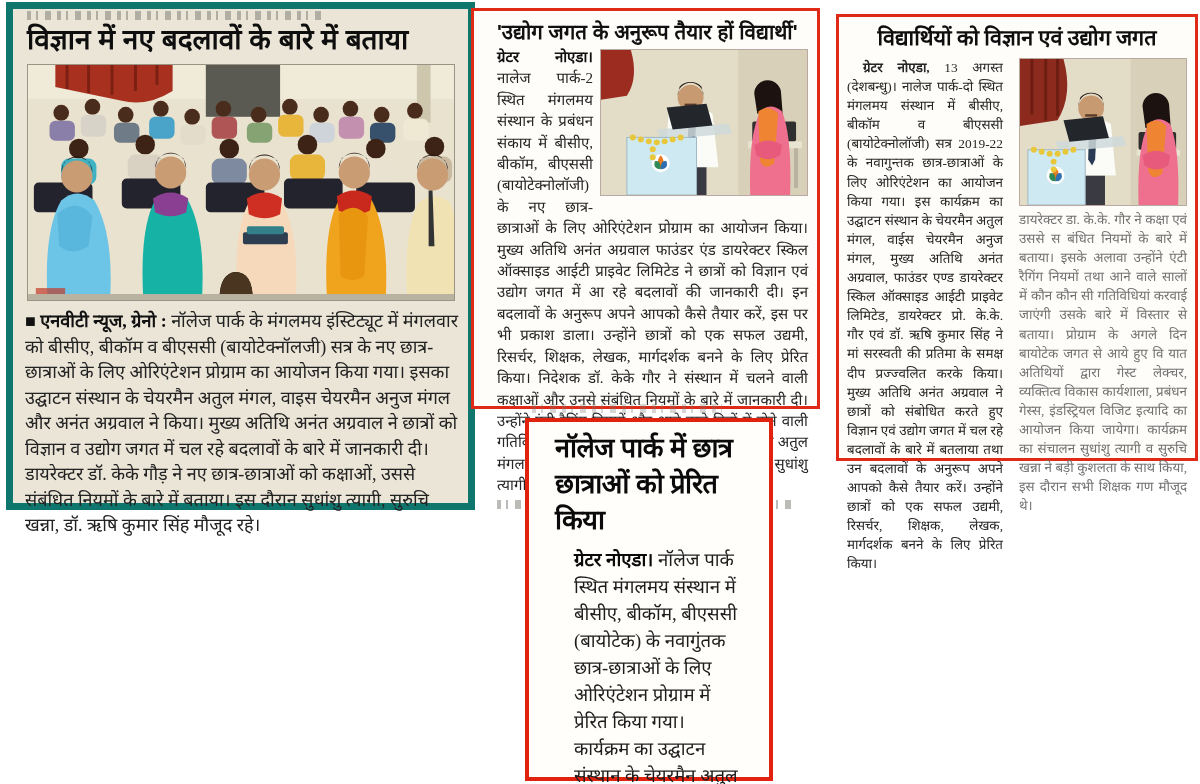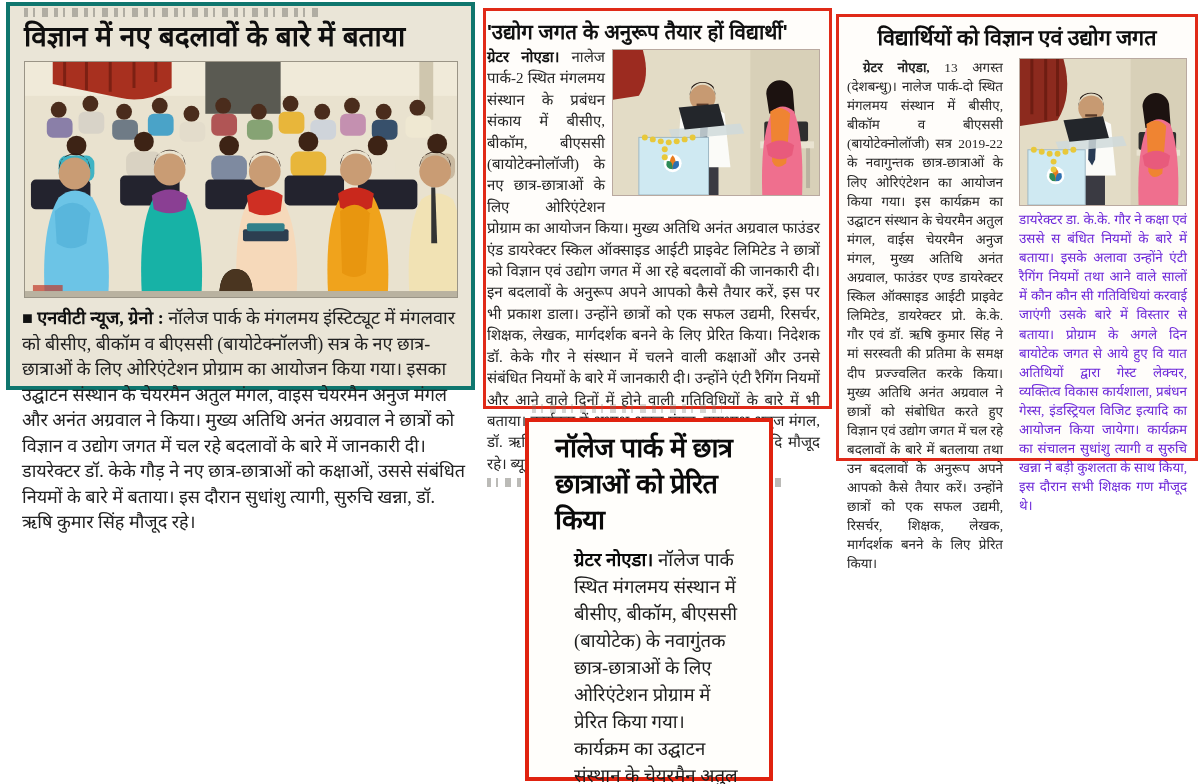--- a/index.html
+++ b/index.html
@@ -3,44 +3,44 @@
 <meta charset="utf-8">
 <style>
   * { margin:0; padding:0; box-sizing:border-box; }
   html,body { width:1200px; height:784px; background:#ffffff; font-family:"Liberation Serif", serif; }
   #canvas { position:relative; width:1200px; height:784px; background:#ffffff; overflow:hidden; }
 
   .clip { position:absolute; }
   .redbox { border:3px solid #e02a18; background:#fffdfa; }
 
   
-  #clip1 { left:6px; top:2px; width:469px; height:388px; border:4px solid #0f766e; background:#eae5d7; }
+  #clip1 { left:6px; top:2px; width:469px; height:508px; border:7px solid #0f766e; background:#eae5d7; }
   #clip1 .cutline { margin:2px 10px 0 14px; width:300px; }
   #clip1 h1 { font-family:"Liberation Sans", sans-serif; font-weight:bold; font-size:28px; line-height:36px; color:#0e0e0e; padding:2px 12px 4px 14px; white-space:nowrap; }
   #clip1 .photoframe { margin:2px 13px 6px 14px; border:1px solid #9a9486; background:#e9e2cf; height:237px; overflow:hidden; }
   #clip1 .body { padding:2px 2px 0 12px; font-size:18px; line-height:25.5px; color:#222; }
   #clip1 .lead { font-weight:bold; color:#111; }
 
   .cutline { height:9px; overflow:hidden; opacity:.5;
     background:repeating-linear-gradient(90deg,#77766f 0 4px,transparent 4px 9px,#77766f 9px 11px,transparent 11px 18px,#77766f 18px 24px,transparent 24px 30px); }
 
   
-  #clip2 { left:483px; top:8px; width:349px; height:401px; padding:6px 9px 4px 1px; }
+  #clip2 { left:471px; top:8px; width:349px; height:401px; padding:6px 9px 4px 23px; }
   #clip2 h2 { font-family:"Liberation Sans", sans-serif; font-weight:bold; font-size:20.5px; line-height:30px; color:#101010; white-space:nowrap; }
   #clip2 .photo { float:right; width:208px; height:147px; margin:2px 0 4px 7px; border:1px solid #b9a9a0; background:#e3dcc6; }
   #clip2 .body { font-size:15px; line-height:21.4px; color:#252525; text-align:justify; }
   #clip2 .lead { font-weight:bold; color:#101010; }
   #clip2 .cutline { margin-top:3px; width:300px; }
 
   
   #clip3 { left:836px; top:14px; width:362px; height:447px; padding:6px 8px; }
   #clip3 h2 { font-weight:bold; font-size:21.5px; line-height:30px; color:#0e0e0e; text-align:center; font-family:"Liberation Serif", serif; }
   #clip3 .cols { display:flex; gap:16px; margin-top:5px; }
   #clip3 .colL { width:168px; font-size:13.4px; line-height:19.1px; color:#262626; text-align:justify; }
-  #clip3 .colR { width:168px; font-size:13.4px; line-height:19.1px; color:#6d28d9; text-align:justify; }
+  #clip3 .colR { width:168px; font-size:13.4px; line-height:19.1px; color:#737373; text-align:justify; }
   #clip3 .photo { width:168px; height:148px; border:1px solid #b9a9a0; background:#e3dcc6; margin-bottom:4px; }
   #clip3 .lead { font-weight:bold; }
   #clip3 .indent { display:inline-block; width:16px; }
 
   
   #clip4 { left:525px; top:418px; width:248px; height:363px; border:4px solid #e0220f; background:#fffefb; padding:8px 26px; }
   #clip4 h2 { font-family:"Liberation Sans", sans-serif; font-weight:bold; font-size:27px; line-height:36px; color:#0a0a0a; letter-spacing:-.5px; }
   #clip4 .body { margin-top:8px; font-size:18.6px; line-height:27px; color:#1c1c1c;margin-left:19px; }
   #clip4 .lead { font-weight:bold; color:#0a0a0a; }
 

